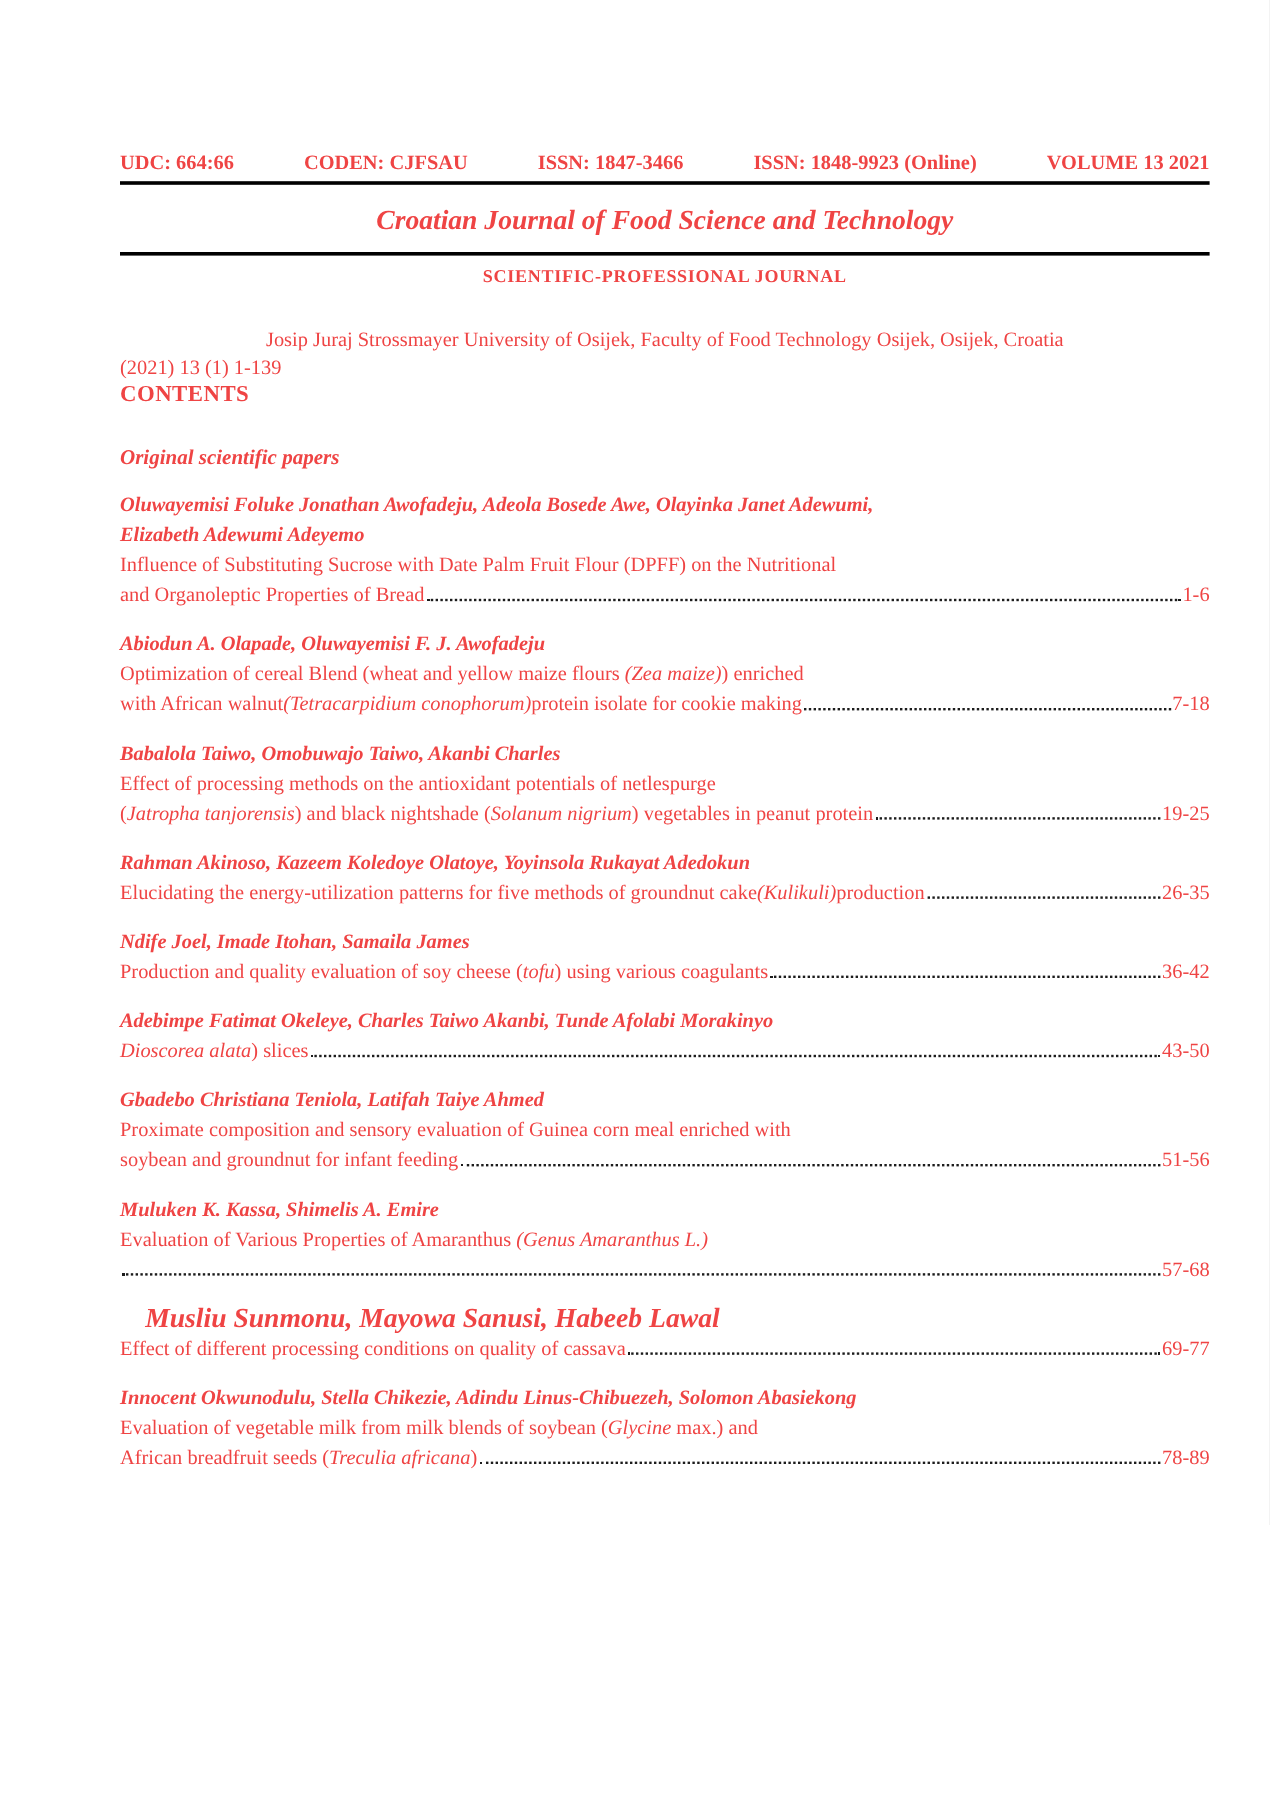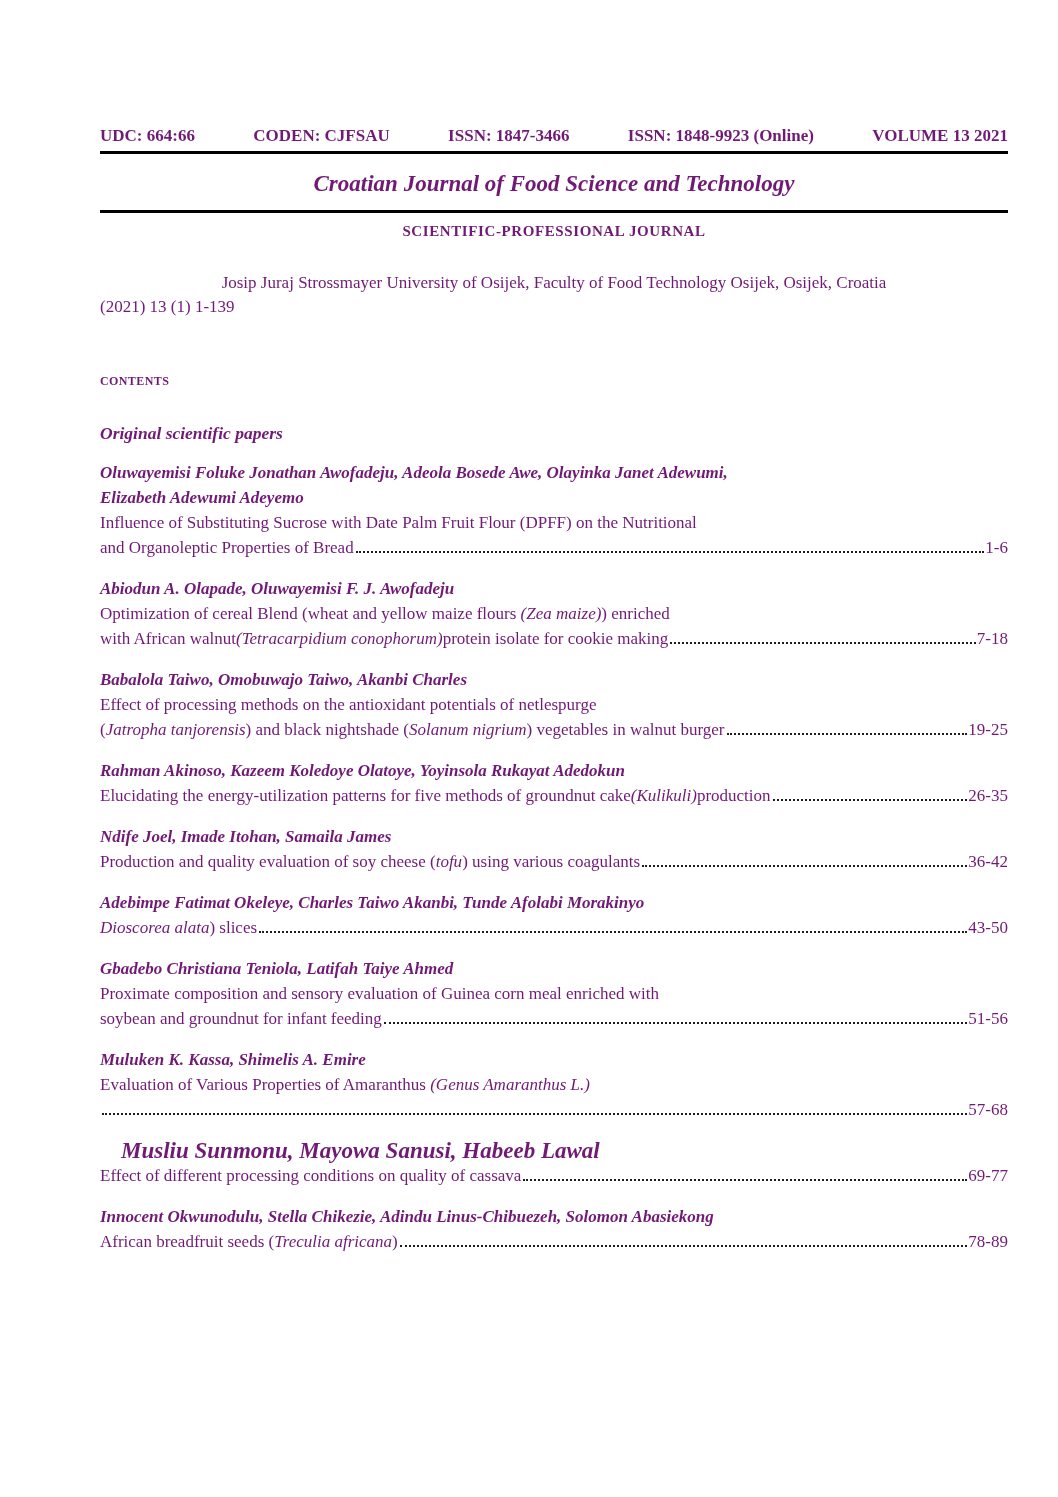--- a/index.html
+++ b/index.html
@@ -2,21 +2,21 @@
 <html><head>
 <meta charset="utf-8">
 <style>
   html, body { margin: 0; padding: 0; background: #e8e8e8; }
   .page {
     position: relative;
     width: 1058px;
     height: 1497px;
     margin: 0 auto;
     background: #ffffff;
-    color: #701a75;
+    color: #ef4444;
     font-family: "Liberation Serif", "DejaVu Serif", serif;
     box-sizing: border-box;
     padding: 126px 50px 40px 100px;
     overflow: hidden;
   }
   .hdr-row {
     display: flex;
     justify-content: space-between;
     align-items: baseline;
     font-weight: bold;
@@ -56,23 +56,22 @@
     text-align: center;
   }
   .issue-info {
     text-align: left;
     font-size: 17px;
     margin-top: 2px;
     line-height: 22px;
   }
   .contents-heading {
     font-weight: bold;
-    font-size: 12px;
+    font-size: 19px;
     letter-spacing: 0.4px;
-    margin-top: 52px;
     line-height: 22px;
   }
   .section-heading {
     font-weight: bold;
     font-style: italic;
     font-size: 17.5px;
     margin-top: 30px;
     line-height: 22px;
   }
   .toc { margin-top: 6px; }
@@ -158,21 +157,21 @@
         </div>
       </div>
       <div class="toc-entry">
         <div class="authors-line">Babalola Taiwo, Omobuwajo Taiwo, Akanbi Charles</div>
         <div class="title-line"><span>Effect of processing methods on the antioxidant potentials of netlespurge</span></div>
         <div class="title-line last">
           <span>(</span>
           <span class="it">Jatropha tanjorensis</span>
           <span>) and black nightshade (</span>
           <span class="it">Solanum nigrium</span>
-          <span>) vegetables in walnut burger </span>
+          <span>) vegetables in peanut protein </span>
           <span class="leader"></span>
           <span class="pages">19-25</span>
         </div>
       </div>
       <div class="toc-entry">
         <div class="authors-line">Rahman Akinoso, Kazeem Koledoye Olatoye, Yoyinsola Rukayat Adedokun</div>
         <div class="title-line last">
           <span>Elucidating the energy-utilization patterns for five methods of groundnut cake </span>
           <span class="it">(Kulikuli)</span>
           <span> production</span>
@@ -219,20 +218,21 @@
       <div class="toc-entry">
         <div class="authors-line lg">Musliu Sunmonu, Mayowa Sanusi, Habeeb Lawal</div>
         <div class="title-line last">
           <span>Effect of different processing conditions on quality of cassava  </span>
           <span class="leader"></span>
           <span class="pages">69-77</span>
         </div>
       </div>
       <div class="toc-entry">
         <div class="authors-line">Innocent Okwunodulu, Stella Chikezie, Adindu Linus-Chibuezeh, Solomon Abasiekong</div>
+        <div class="title-line"><span>Evaluation of vegetable milk from milk blends of soybean (</span><span class="it">Glycine</span><span> max.) and</span></div>
         <div class="title-line last">
           <span>African breadfruit seeds (</span>
           <span class="it">Treculia africana</span>
           <span>)</span>
           <span class="leader"></span>
           <span class="pages">78-89</span>
         </div>
       </div>
     </div>
 

